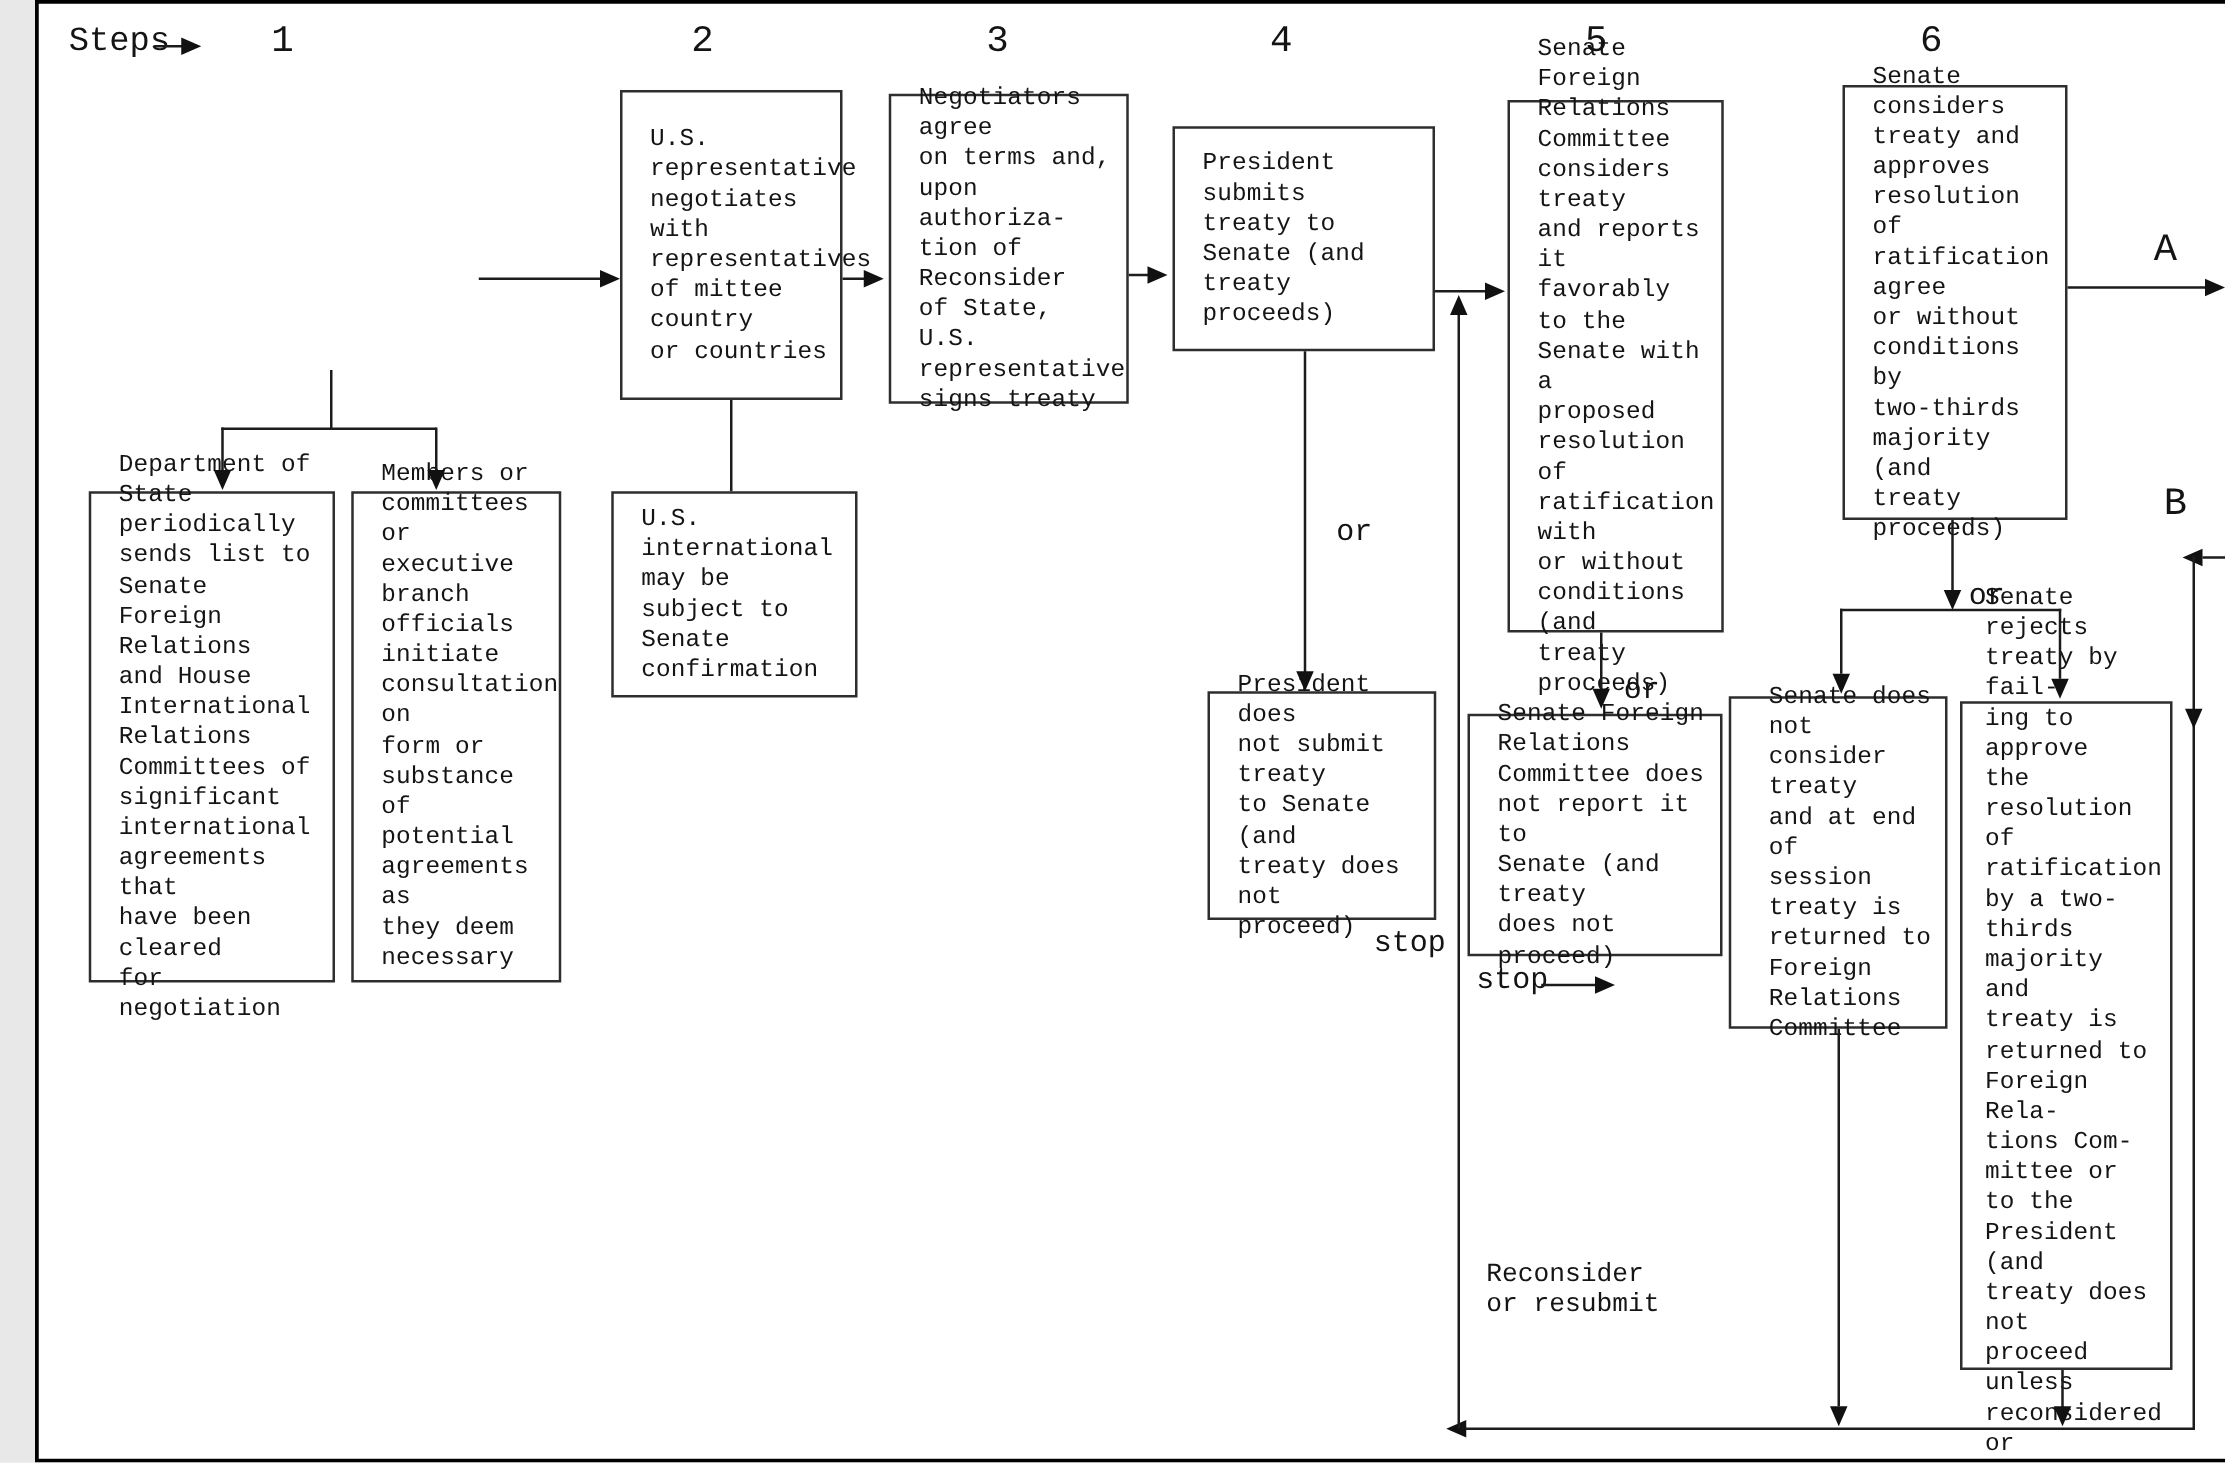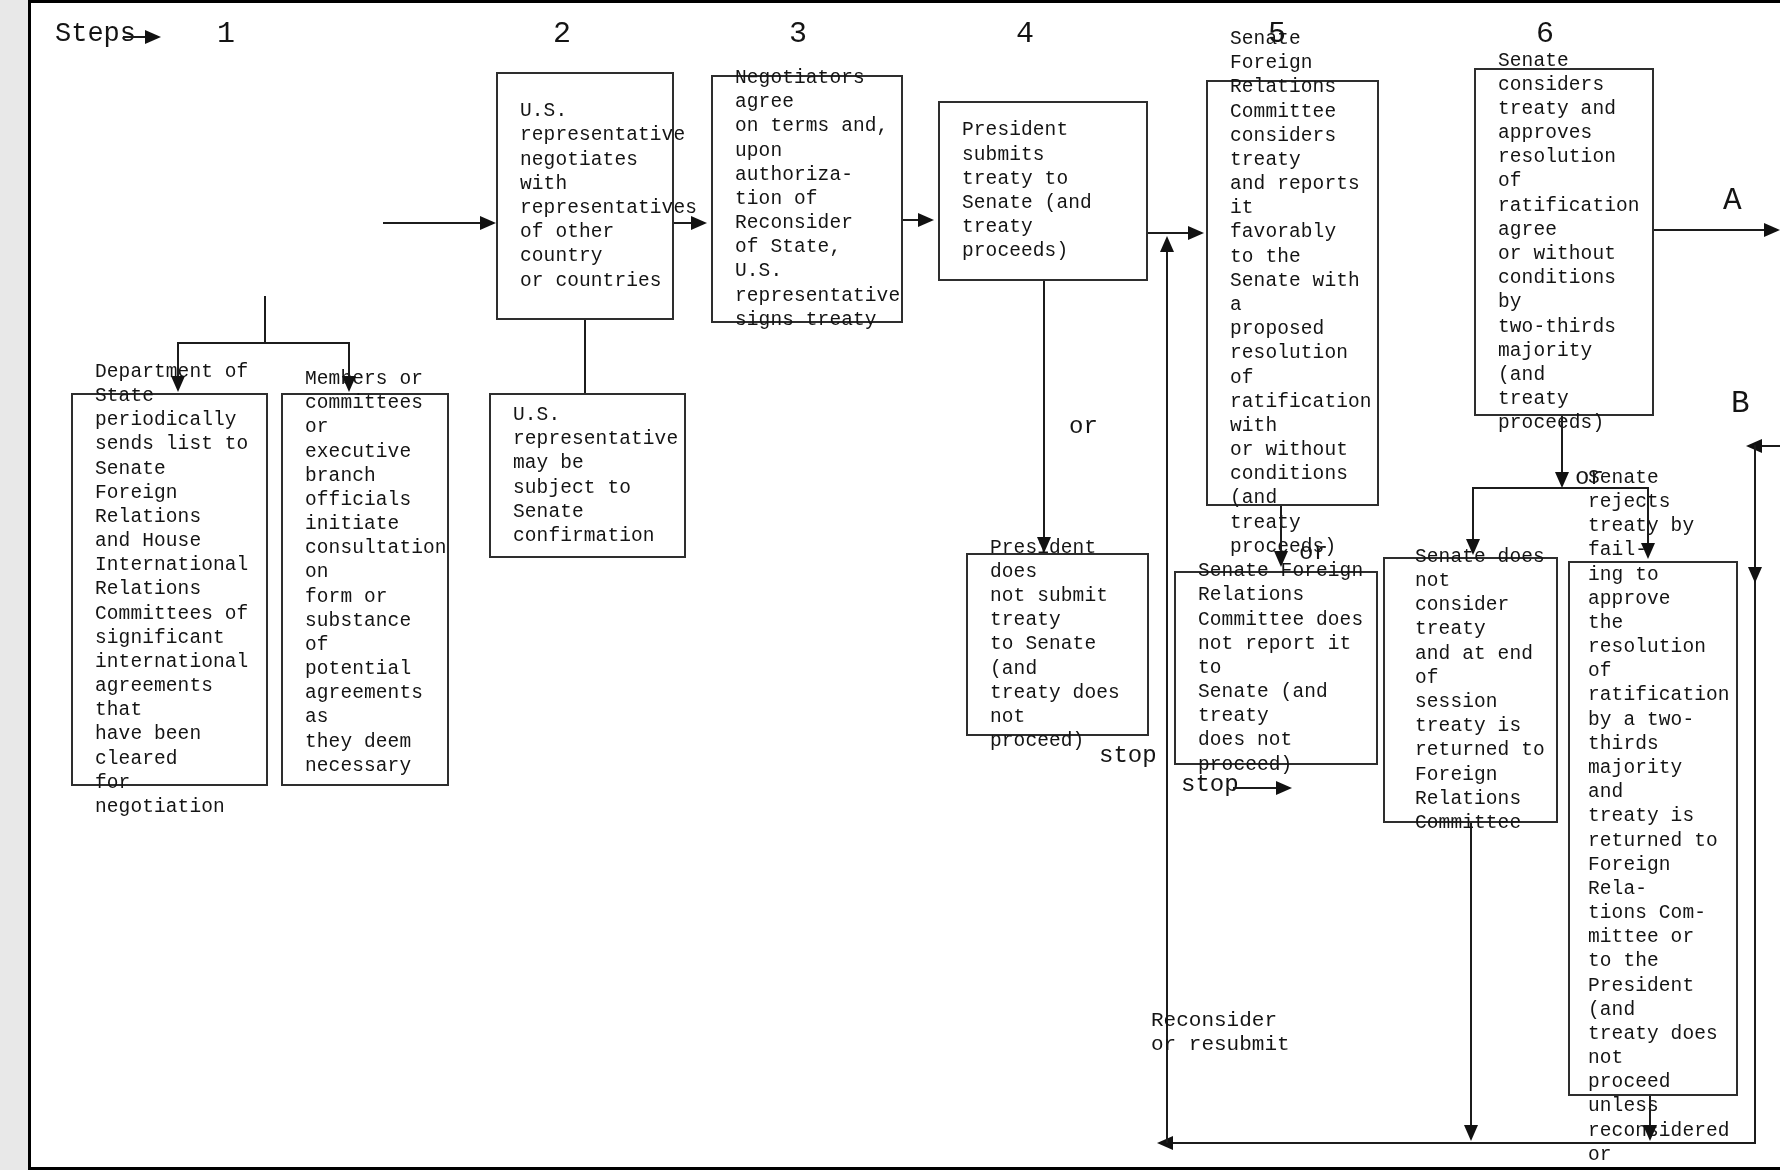--- a/index.html
+++ b/index.html
@@ -86,25 +86,25 @@
 agreements as
 they deem
 necessary</div>
   </div>
 
   <div class="fbox" style="left:465px;top:69px;width:178px;height:248px;">
     <div class="txt">U.S.
 representative
 negotiates with
 representatives
-of other country
+of mittee country
 or countries</div>
   </div>
   <div class="fbox" style="left:458px;top:390px;width:197px;height:165px;">
-    <div class="txt">U.S. representative
+    <div class="txt">U.S. international
 may be subject to
 Senate
 confirmation</div>
   </div>
 
   <div class="fbox" style="left:680px;top:72px;width:192px;height:248px;">
     <div class="txt">Negotiators agree
 on terms and,
 upon authoriza-
 tion of Reconsider
@@ -246,16 +246,16 @@
 
   <div class="vl" style="left:1439px;top:820px;height:302px;"></div>
   <div class="ah ah-d" style="left:1433px;top:1122px;"></div>
   <div class="vl" style="left:1618px;top:1093px;height:30px;"></div>
   <div class="ah ah-d" style="left:1612px;top:1122px;"></div>
   <div class="hl" style="left:1140px;top:1139px;width:585px;"></div>
   <div class="ah ah-l" style="left:1126px;top:1133px;"></div>
 
   <div class="vl" style="left:1135px;top:249px;height:891px;"></div>
   <div class="ah ah-u" style="left:1129px;top:233px;"></div>
-  <div class="lbl" style="left:1120px;top:1006px;font-size:21px;">Reconsider
+  <div class="lbl" style="left:1158px;top:1006px;font-size:21px;">Reconsider
 or resubmit</div>
 
 </div>
 
 </body></html>

